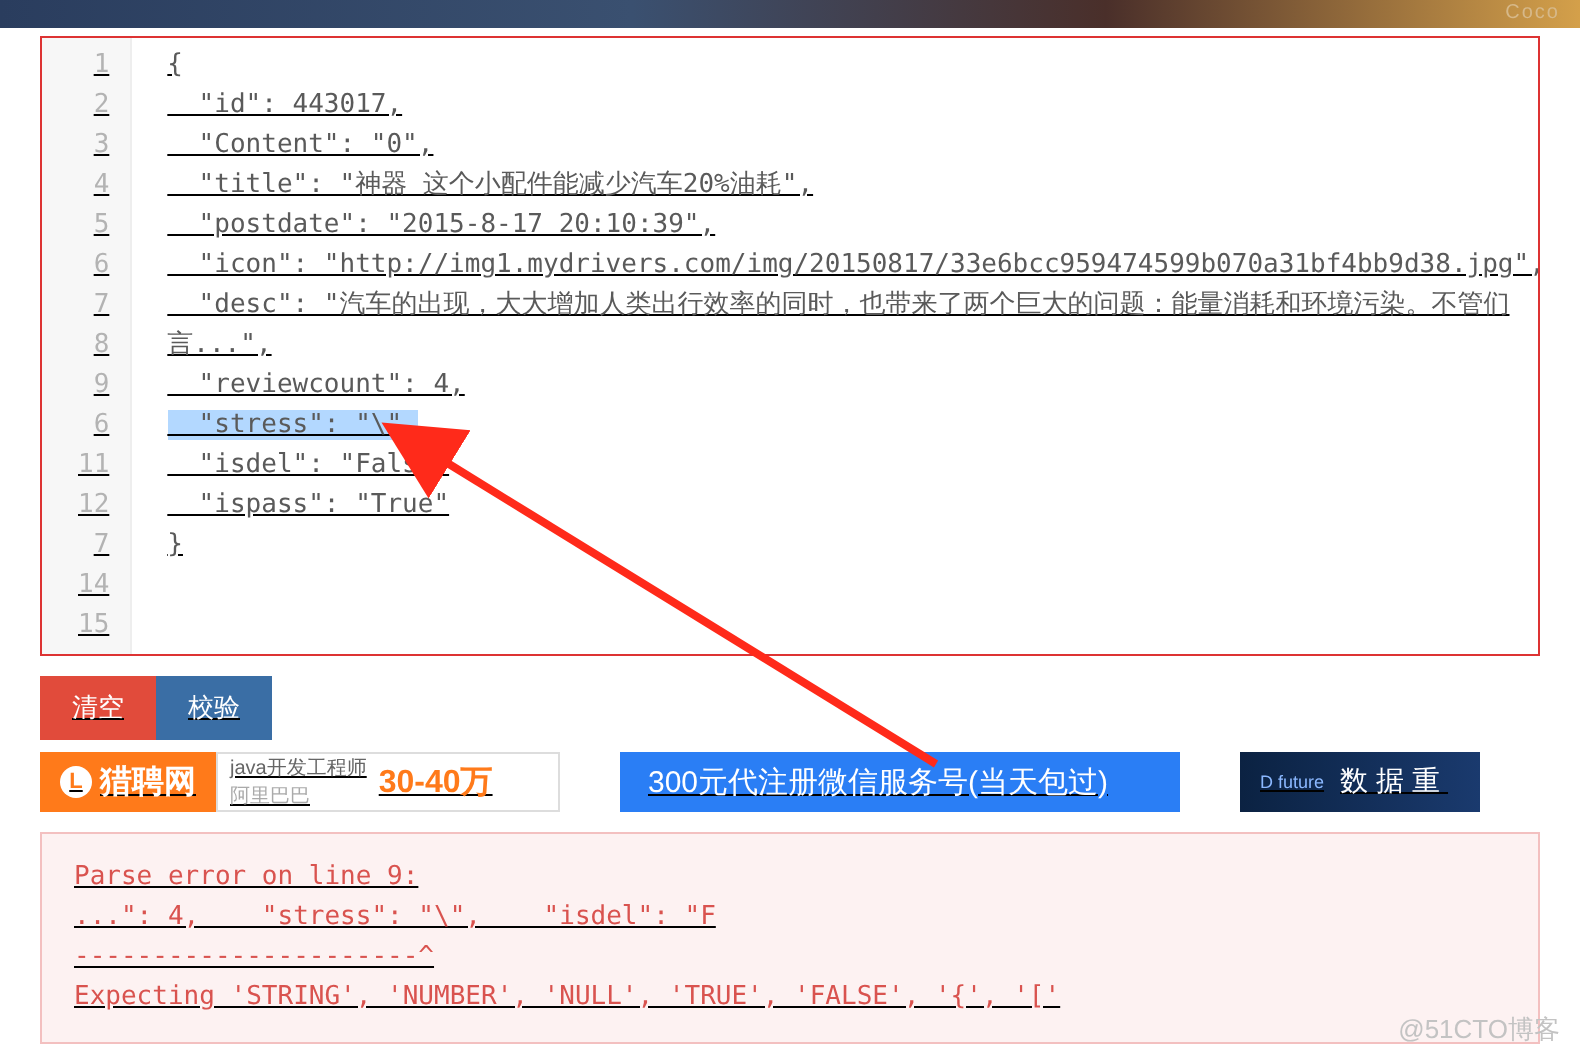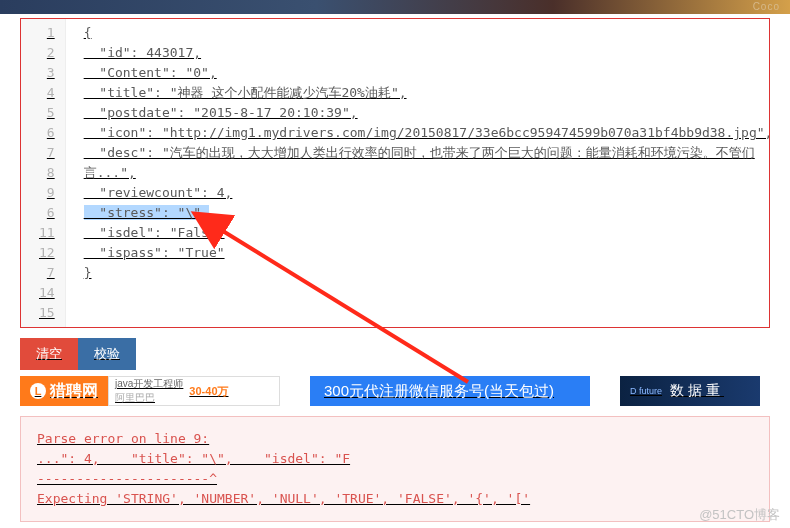--- a/index.html
+++ b/index.html
@@ -13,23 +13,23 @@
   .code .hl { background: #b3d8ff; }
   .buttons { margin: 10px 20px 6px 20px; display: flex; gap: 0; }
   .btn { display: inline-block; padding: 7px 16px; font-size: 13px; color: #fff; border: none; cursor: pointer; }
   .btn-blue { background: #3a6ea5; }
   .btn-red { background: #e14b3b; }
   .adrow { margin: 0 20px 10px 20px; display: flex; gap: 30px; align-items: stretch; height: 30px; overflow: hidden; }
   .ad1 { display: flex; width: 260px; }
   .ad1a { background: #ff7a1a; color: #fff; font-weight: bold; font-size: 16px; display:flex; align-items:center; padding: 0 10px; gap:4px; }
   .ad1a .circ { background:#fff; color:#ff7a1a; width:16px; height:16px; border-radius:50%; display:inline-flex; align-items:center; justify-content:center; font-size:11px; font-weight:bold; }
   .ad1b { border:1px solid #ddd; padding: 2px 6px; flex:1; display:flex; align-items:center; gap:6px; font-size:10px; color:#666; }
-  .ad1b .sal { color:#ff7a1a; font-weight:bold; font-size:11px;text-align:center; }
+  .ad1b .sal { color:#ff7a1a; font-weight:bold; font-size:16px;text-align:center; }
   .ad2 { background:#2a7ef5; color:#fff; font-size:15px; font-weight:500; display:flex; align-items:center; padding:0 14px; width:280px; }
-  .ad3 { background: linear-gradient(90deg,#0b2242,#1a3a6e); color:#fff; display:flex; align-items:center; padding:0 10px; font-size:14px; gap:8px; width:140px; letter-spacing:4px; }
+  .ad3 { background: linear-gradient(90deg,#0b2242,#1a3a6e); color:#fff; display:flex; align-items:center; padding:0 10px; font-size:14px; gap:8px; width:120px; letter-spacing:4px; }
   .ad3 .logo { font-size:9px; letter-spacing:0; color:#8bb8ff; }
   .errbox { margin: 0 20px 8px 20px; border:1px solid #f3c0c0; background:#fdf2f2; color:#d9534f; font-family: Menlo, Consolas, monospace; font-size:13px; line-height:20px; padding:12px 16px; white-space: pre; }
   .watermark { position:absolute; right:10px; bottom:4px; color:#c3c3c3; font-size:13px; }
   .wrap { position:relative; width:790px; height:528px;text-decoration:underline; }
   
   .arrow-svg { position:absolute; left:0; top:0; pointer-events:none; }
 </style>
 </head>
 <body>
 
@@ -84,21 +84,21 @@
     <div class="ad2">
       <span>300元代注册微信服务号(当天包过)</span>
     </div>
     <div class="ad3">
       <span class="logo">D future</span>
       <span>数据重</span>
     </div>
   </div>
 
   <div class="errbox" id="errbox">Parse error on line 9:
-...": 4,    "title": "\",    "isdel": "F
+...": 4,    "stress": "\",    "isdel": "F
 ----------------------^
 Expecting 'STRING', 'NUMBER', 'NULL', 'TRUE', 'FALSE', '{', '['</div>
 
   <div class="watermark">@51CTO博客</div>
 
   <svg class="arrow-svg" width="790" height="528">
     <defs>
       <marker id="ah" markerWidth="12" markerHeight="12" refX="2" refY="5" orient="auto">
         <path d="M0,0 L10,5 L0,10 Z" fill="#ff2a1a"></path>
       </marker>

